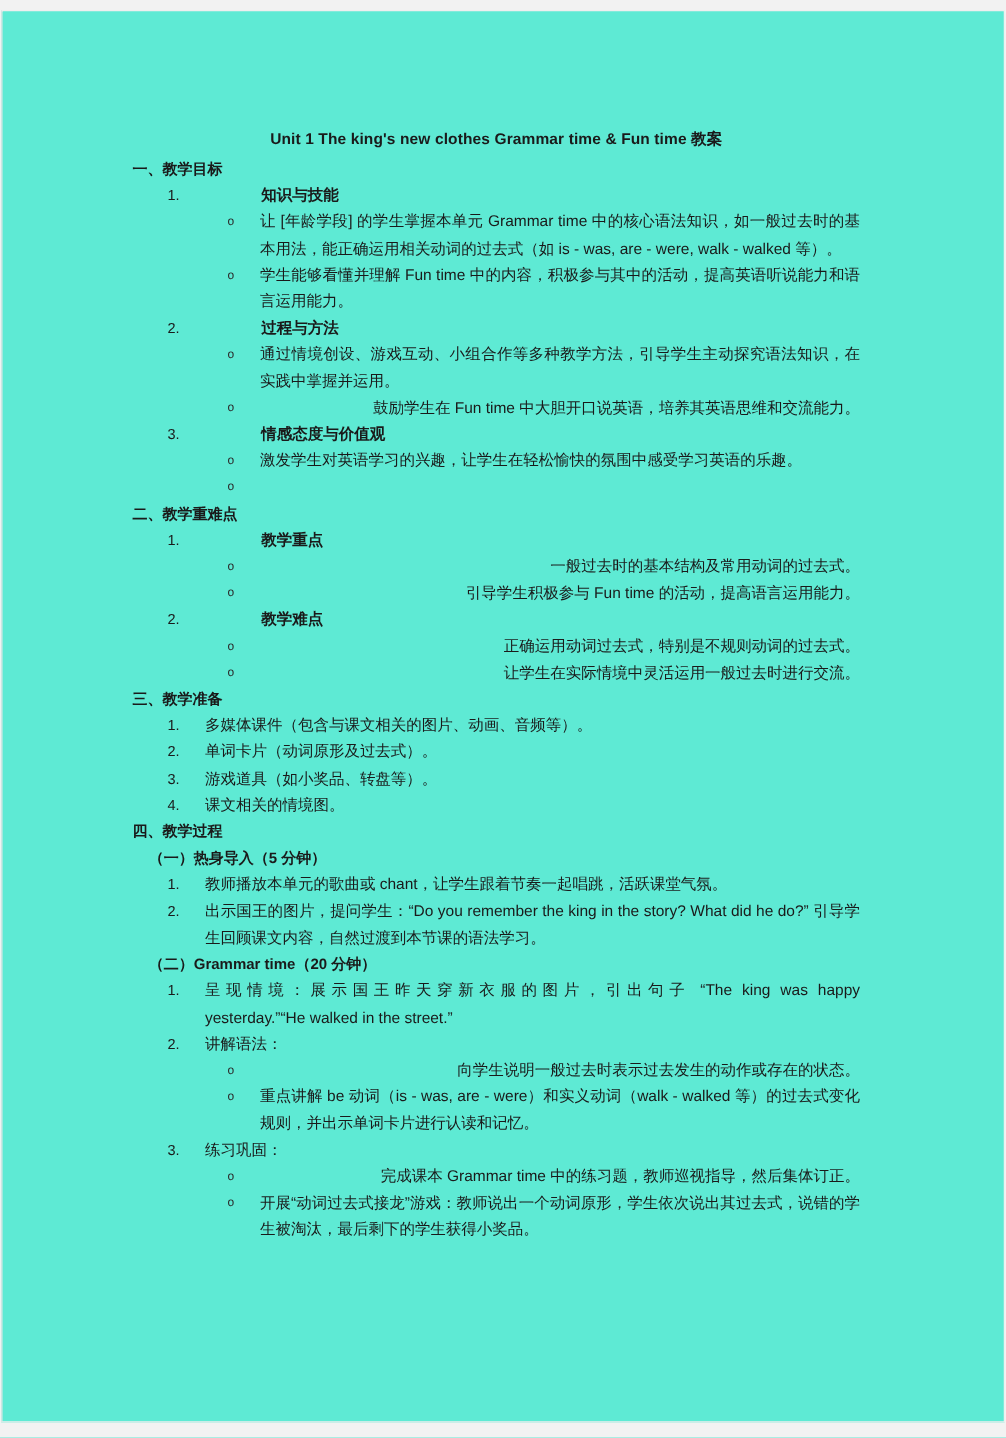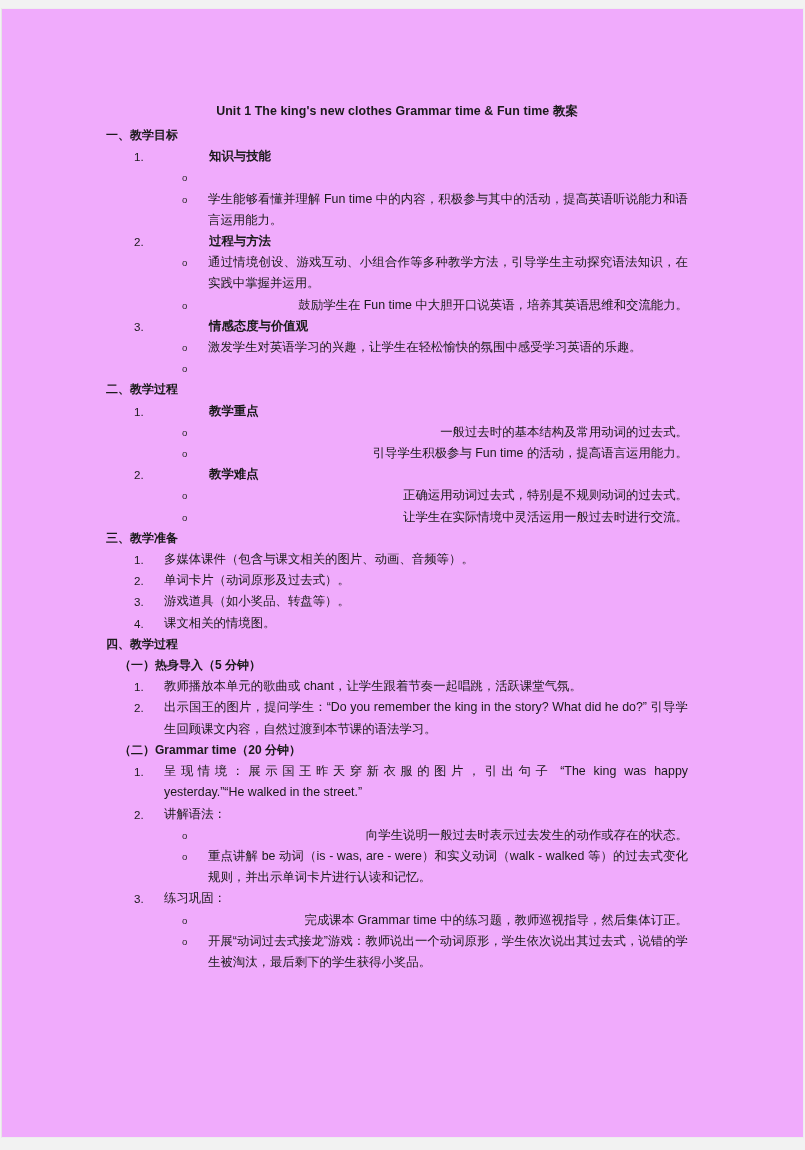--- a/index.html
+++ b/index.html
@@ -12,21 +12,21 @@
     background: #f2f2f2;
     font-family: "Liberation Sans", "DejaVu Sans", sans-serif;
     overflow: hidden;
   }
   .page {
     position: absolute;
     left: 1px;
     top: 8px;
     width: 803px;
     height: 1130px;
-    background: #f0abfc;
+    background: #5eead4;
     border: 1px solid #eeeeee;
     border-left: 1px solid #e6e6e6;
     box-sizing: border-box;
     overflow: hidden;
   }
   .content {
     position: absolute;
     left: 104px;
     top: 92px;
     width: 582px;
@@ -117,20 +117,21 @@
     <div class="doc-title">Unit 1 The king's new clothes Grammar time &amp; Fun time  教案</div>
 
     <div class="h1cn">一、教学目标</div>
 
     <div class="num-row bold">
       <span class="marker">1.</span>
       <span class="txt nj">知识与技能</span>
     </div>
     <div class="cir-row">
       <span class="marker">o</span>
+      <span class="txt">让 [年龄学段] 的学生掌握本单元 Grammar time 中的核心语法知识，如一般过去时的基本用法，能正确运用相关动词的过去式（如 is - was, are - were, walk - walked 等）。</span>
     </div>
     <div class="cir-row">
       <span class="marker">o</span>
       <span class="txt">学生能够看懂并理解 Fun time 中的内容，积极参与其中的活动，提高英语听说能力和语言运用能力。</span>
     </div>
 
     <div class="num-row bold">
       <span class="marker">2.</span>
       <span class="txt nj">过程与方法</span>
     </div>
@@ -148,21 +149,21 @@
       <span class="txt nj">情感态度与价值观</span>
     </div>
     <div class="cir-row">
       <span class="marker">o</span>
       <span class="txt">激发学生对英语学习的兴趣，让学生在轻松愉快的氛围中感受学习英语的乐趣。</span>
     </div>
     <div class="cir-row">
       <span class="marker">o</span>
     </div>
 
-    <div class="h1cn">二、教学过程</div>
+    <div class="h1cn">二、教学重难点</div>
 
     <div class="num-row bold">
       <span class="marker">1.</span>
       <span class="txt nj">教学重点</span>
     </div>
     <div class="cir-row">
       <span class="marker">o</span>
       <span class="txt nj">一般过去时的基本结构及常用动词的过去式。</span>
     </div>
     <div class="cir-row">

